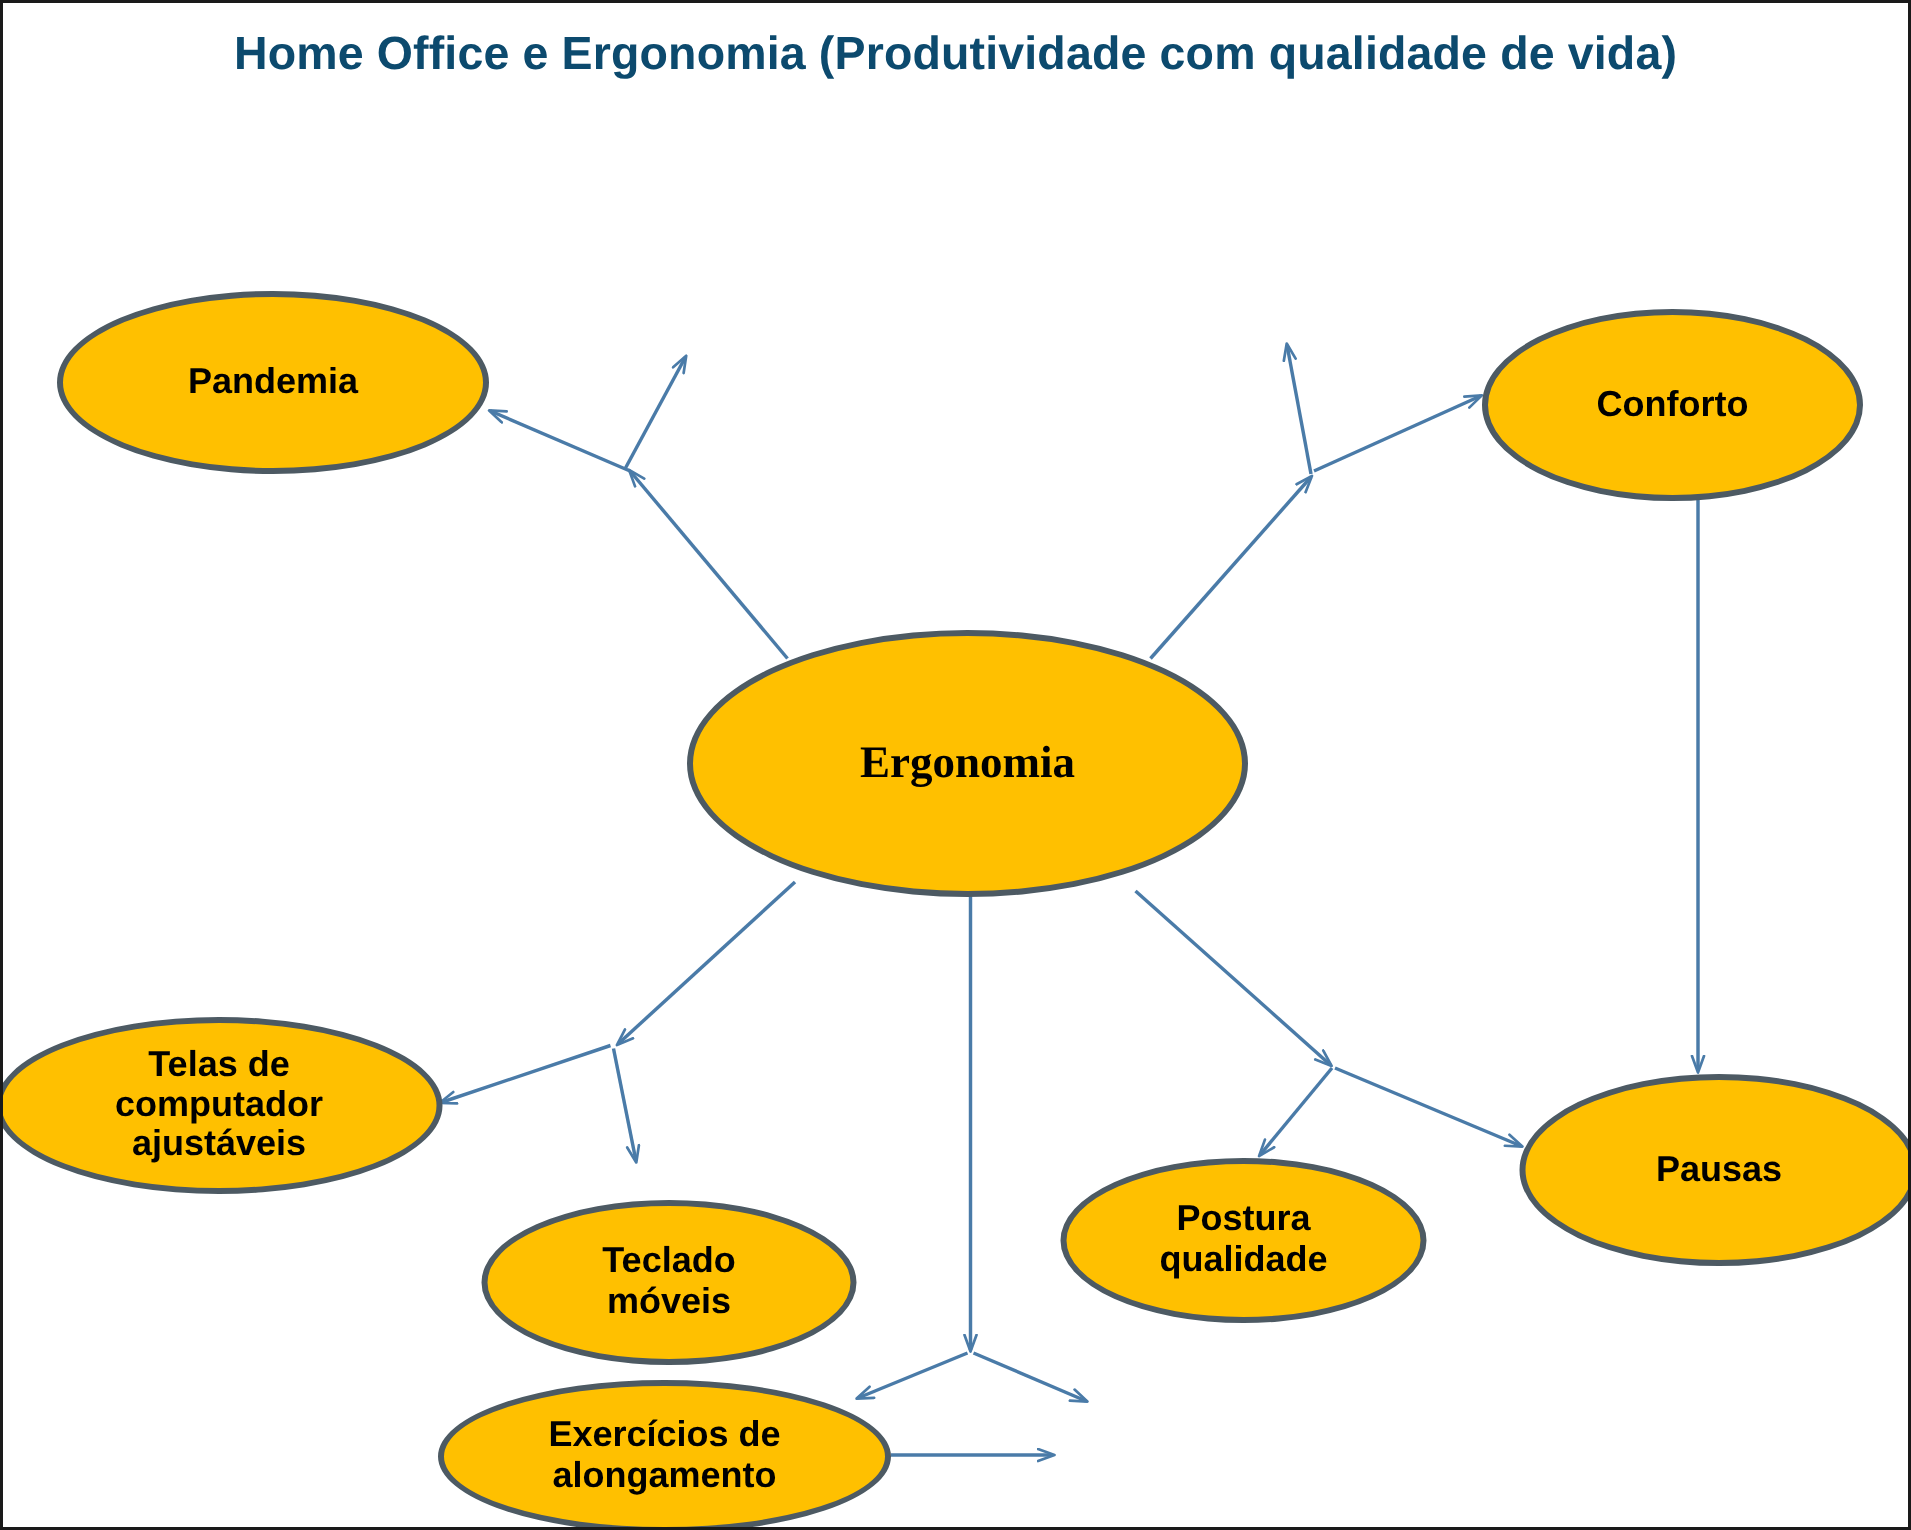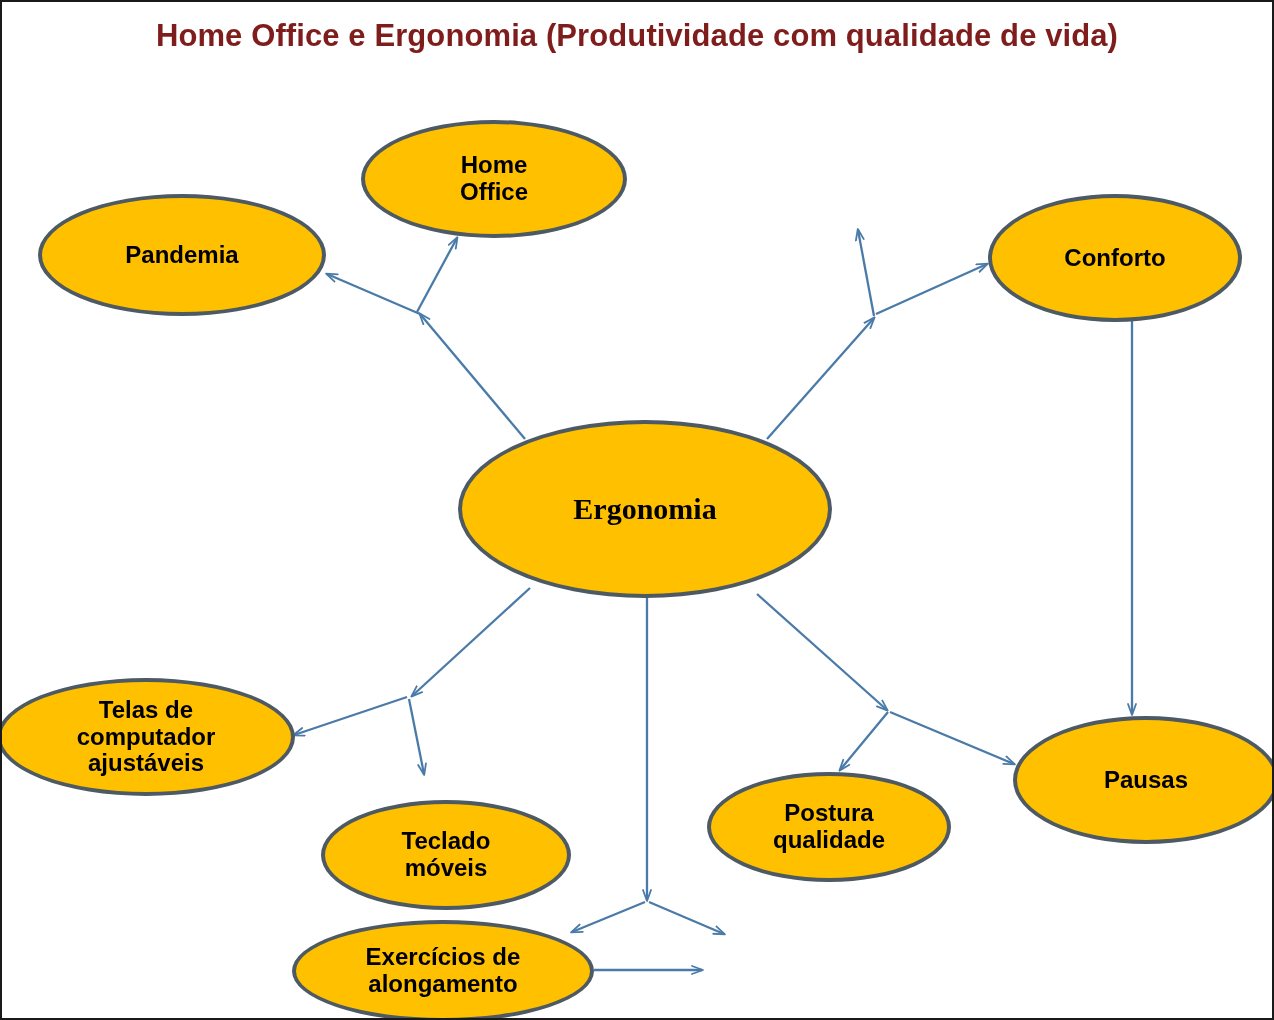--- a/index.html
+++ b/index.html
@@ -21,21 +21,21 @@
     overflow: hidden;
   }
   #diagram-title {
     position: absolute;
     left: 0;
     right: 0;
     top: 14px;
     text-align: center;
     font-size: 31px;
     font-weight: bold;
-    color: #7f1d1d;
+    color: #0c4a6e;
     line-height: 1.32;
     letter-spacing: 0.1px;
     padding: 0 108px;
     box-sizing: border-box;
   }
   #edge-layer {
     position: absolute;
     left: 0;
     top: 0;
     width: 1274px;
@@ -118,27 +118,23 @@
   </svg>
 
   <div class="node node-central" style="left:456px; top:418px; width:374px; height:178px;">
     <span>Ergonomia</span>
   </div>
 
   <div class="node node-main" style="left:36px; top:192px; width:288px; height:122px;">
     <span>Pandemia</span>
   </div>
 
-  <div class="node node-main" style="left:359px; top:118px; width:266px; height:118px;">
-    <span>Home
-Office</span>
-  </div>
 
 
-  <div class="node node-main" style="left:986px; top:192px; width:254px; height:128px;text-align:center;">
+  <div class="node node-main" style="left:986px; top:204px; width:254px; height:128px;text-align:center;">
     <span>Conforto</span>
   </div>
 
   <div class="node node-main" style="left:-5px; top:676px; width:298px; height:118px;">
     <span>Telas de
 computador
 ajustáveis</span>
   </div>
 
   <div class="node node-main" style="left:319px; top:798px; width:250px; height:110px;">

